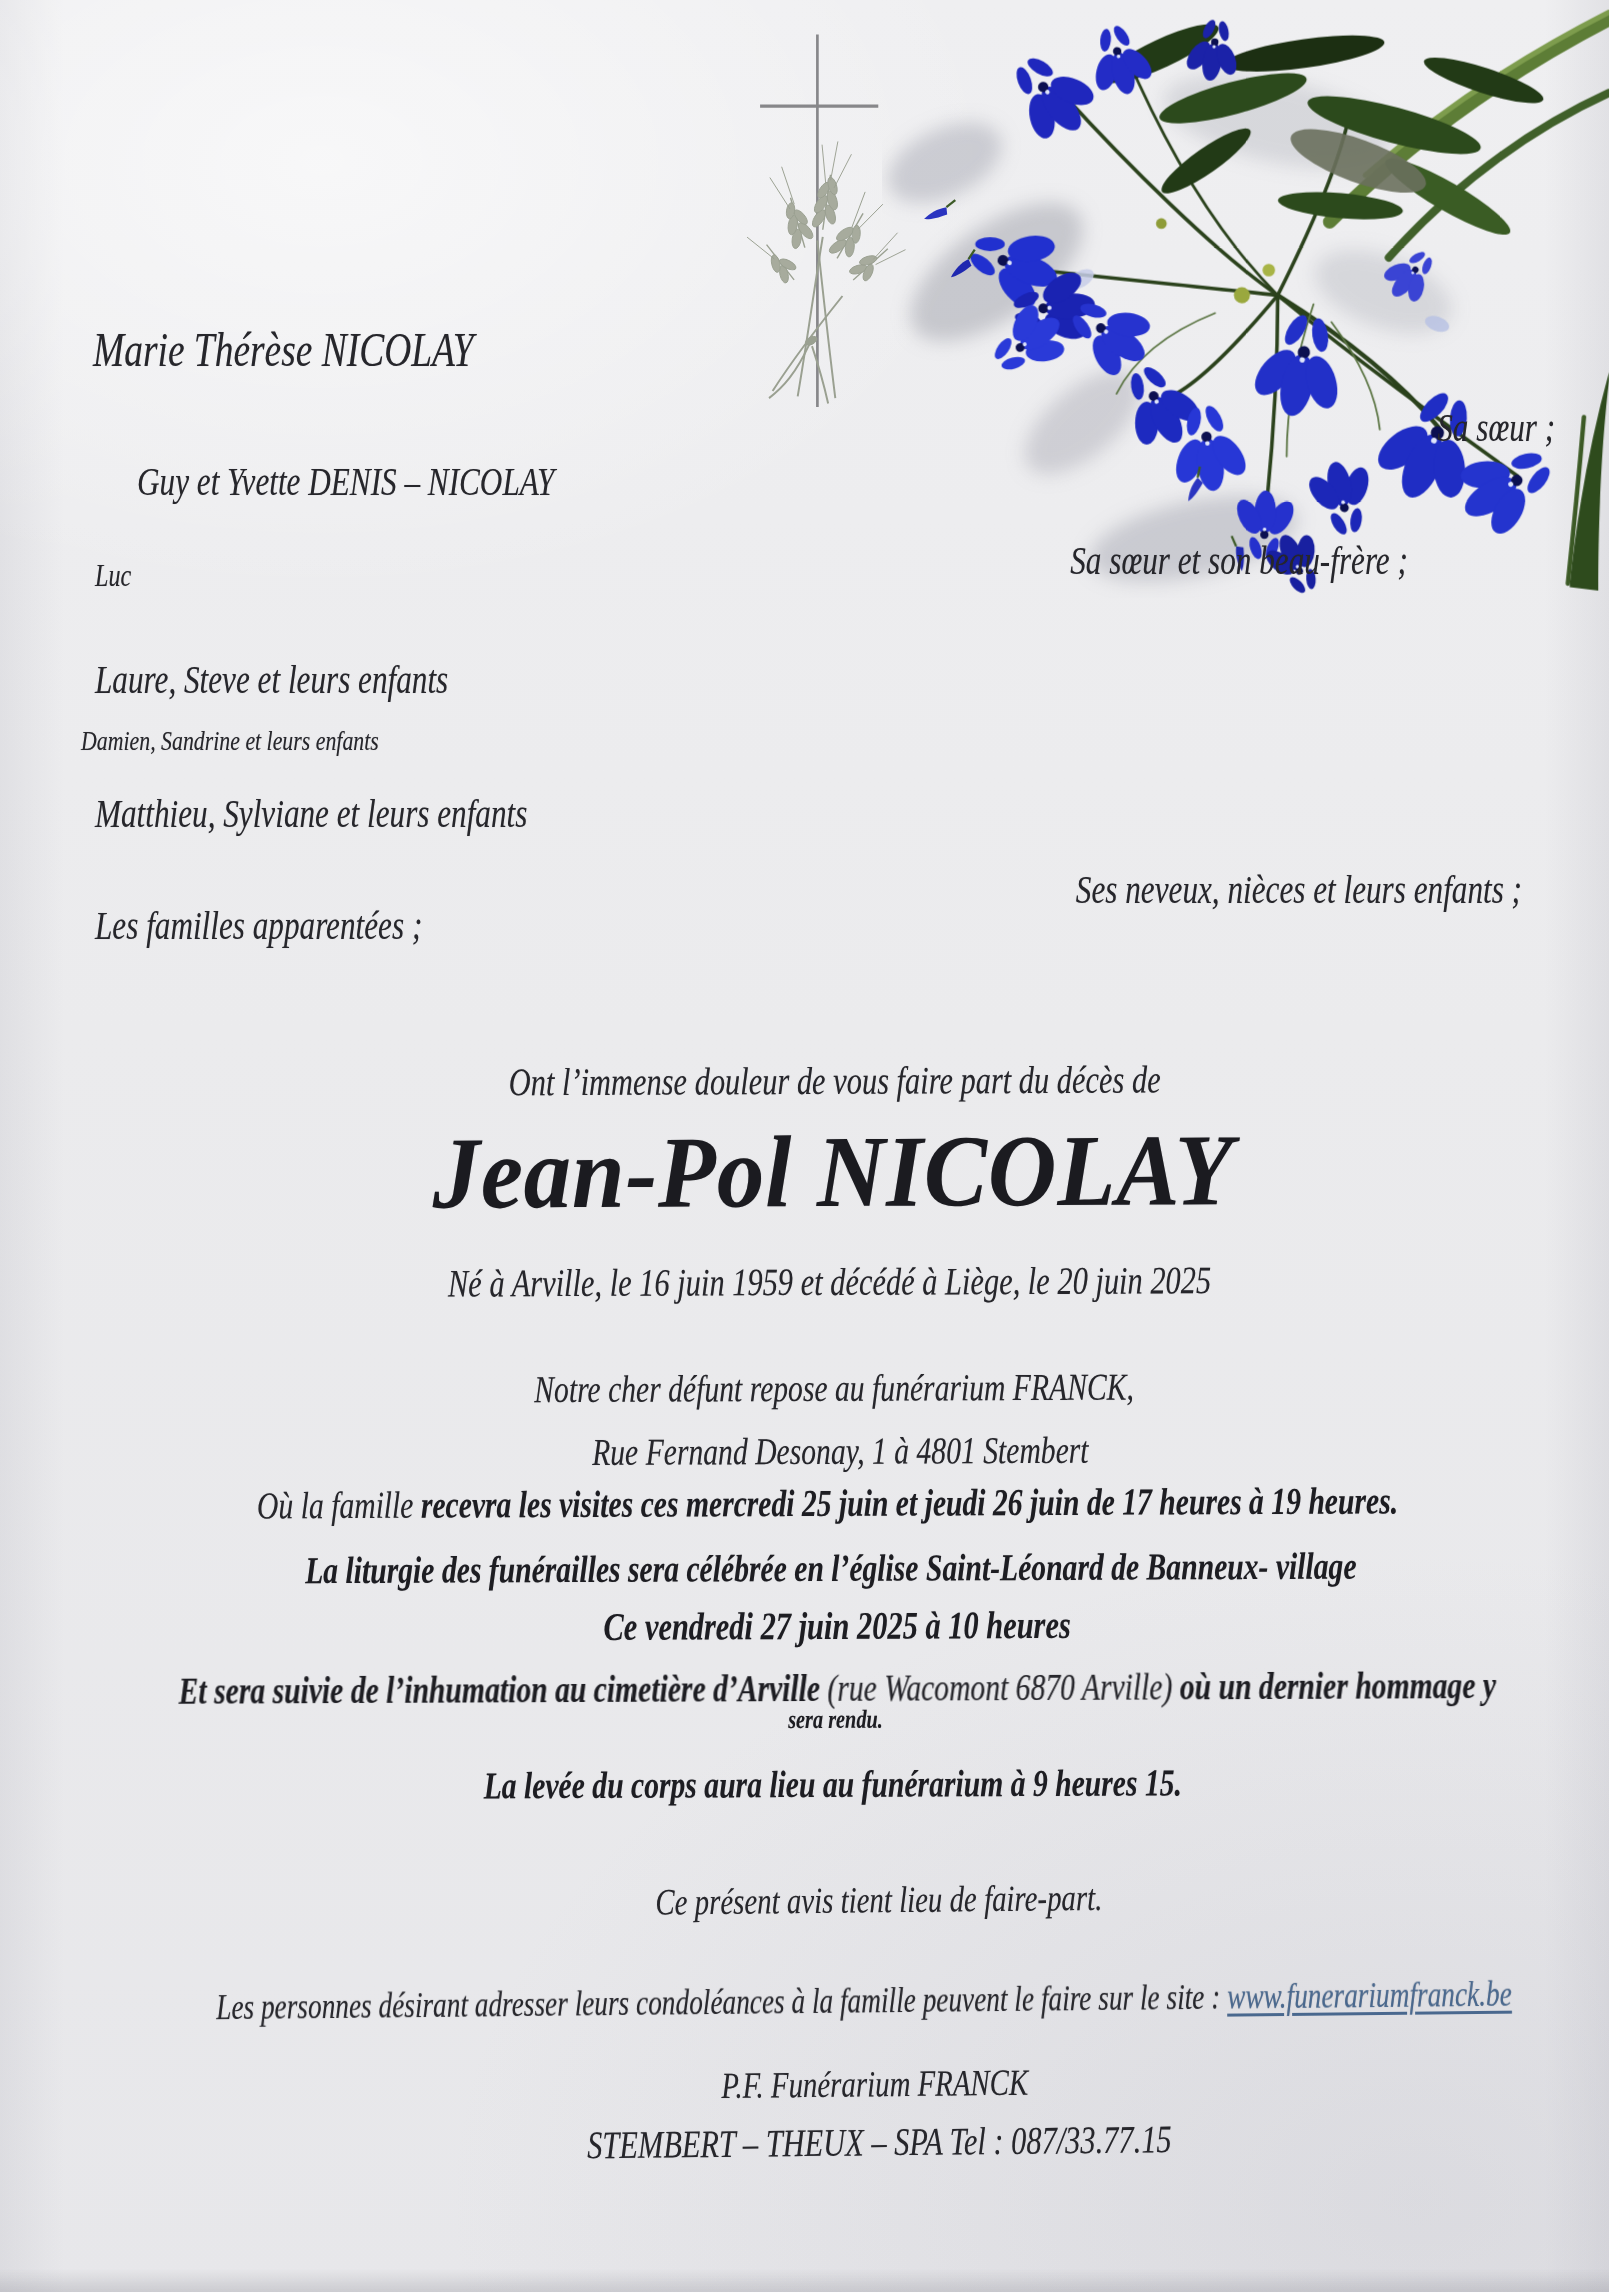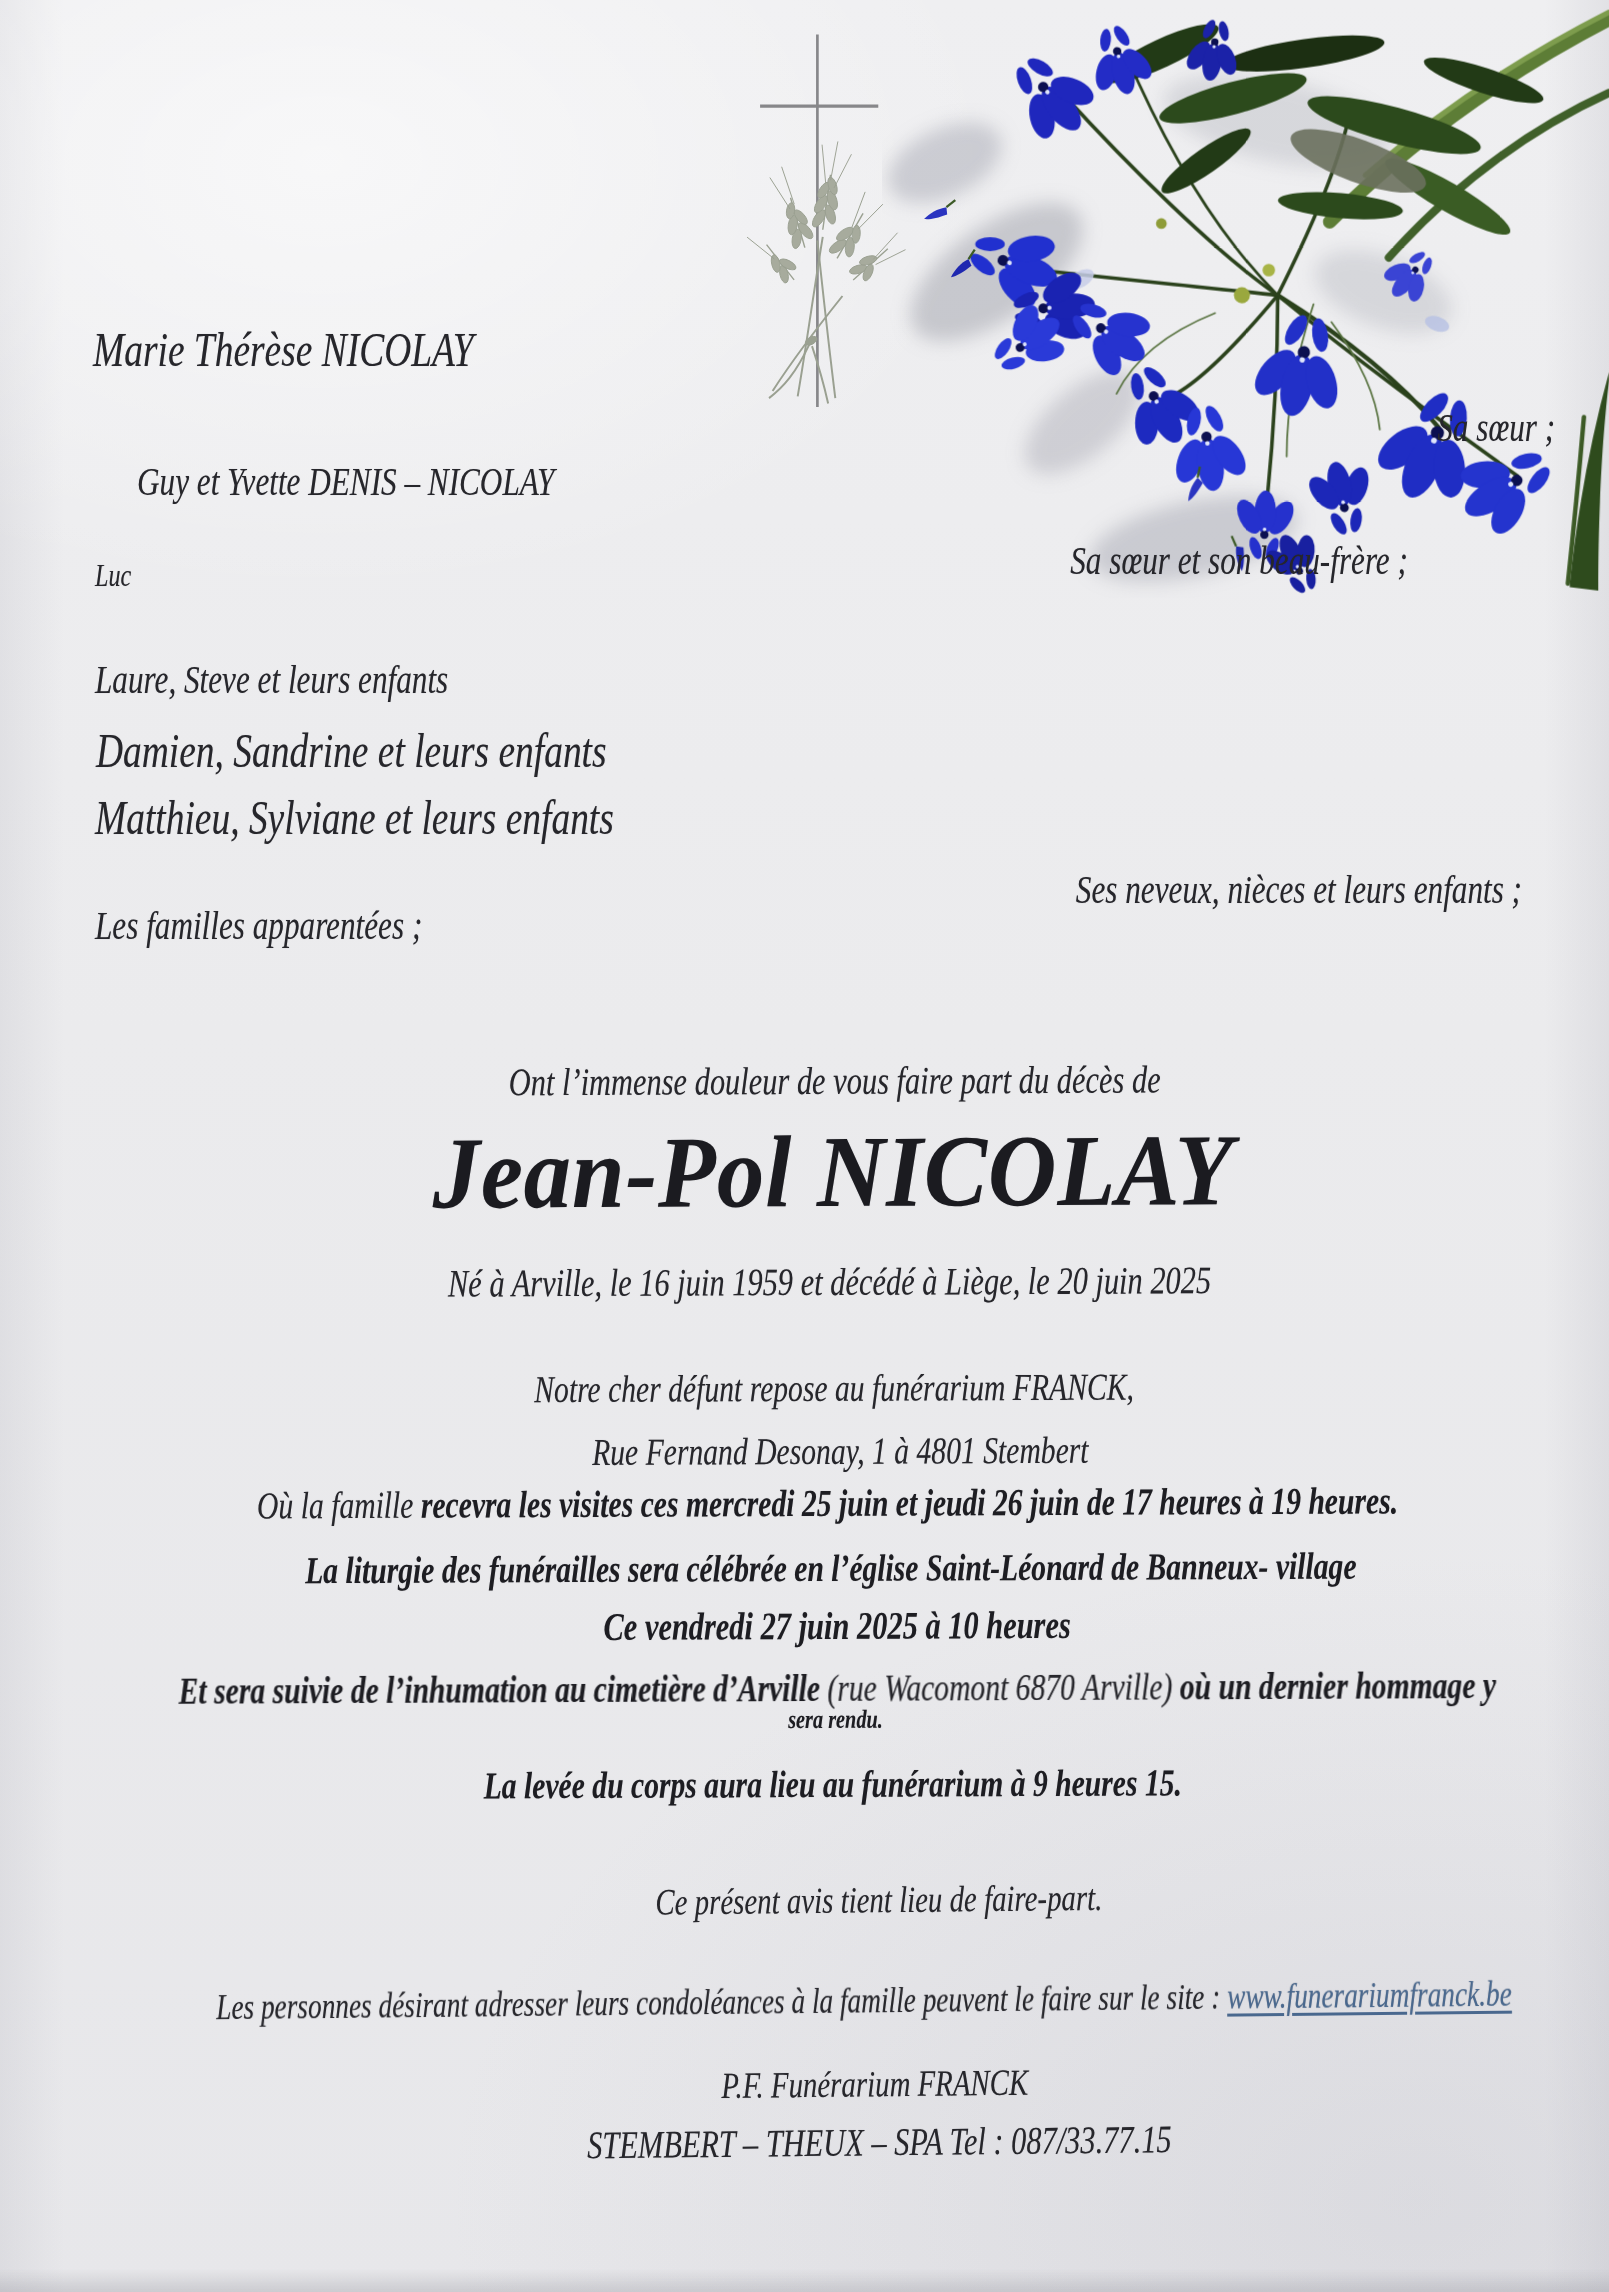--- a/index.html
+++ b/index.html
@@ -210,22 +210,22 @@
       <use href="#bud" fill="#2a34c0" transform="translate(342,564) rotate(-150)"></use>
       <use href="#bud" fill="#1f28b0" transform="translate(402,642) rotate(175)"></use>
     </g>
   </svg>
 
   <div class="layer">
     <div class="line l" style="left:93px;top:326px;font-size:48px;"><span class="tx">Marie Thérèse NICOLAY</span></div>
     <div class="line l" style="left:93px;top:462px;font-size:40px;margin-left:44px;"><span class="tx">Guy et Yvette DENIS – NICOLAY</span></div>
     <div class="line l" style="left:95px;top:560px;font-size:31px;font-family:Liberation Serif, serif;"><span class="tx">Luc</span></div>
     <div class="line l" style="left:95px;top:660px;font-size:40px;"><span class="tx">Laure, Steve et leurs enfants</span></div>
-    <div class="line l" style="left:96px;top:727px;font-size:48px;"><span class="tx">Damien, Sandrine et leurs enfants</span></div>
-    <div class="line l" style="left:95px;top:794px;font-size:48px;"><span class="tx">Matthieu, Sylviane et leurs enfants</span></div>
+    <div class="line l" style="left:81px;top:727px;font-size:28px;"><span class="tx">Damien, Sandrine et leurs enfants</span></div>
+    <div class="line l" style="left:95px;top:794px;font-size:40px;"><span class="tx">Matthieu, Sylviane et leurs enfants</span></div>
     <div class="line l" style="left:95px;top:906px;font-size:40px;"><span class="tx">Les familles apparentées ;</span></div>
 
     <div class="line r" style="right:54px;top:408px;font-size:40px;text-align:center;"><span class="tx">Sa sœur ;</span></div>
     <div class="line r" style="right:87px;top:870px;font-size:40px;"><span class="tx">Ses neveux, nièces et leurs enfants ;</span></div>
     <div class="line r" style="right:201px;top:541px;font-size:40px;"><span class="tx">Sa sœur et son beau-frère ;</span></div>
   </div>
 
   <div class="layer mid">
     <div class="line c" style="left:835px;top:1061px;font-size:39px;"><span class="tx">Ont l’immense douleur de vous faire part du décès de</span></div>
     <div class="line c name-line" style="left:833px;top:1121px;font-size:102px;"><span class="tx">Jean-Pol NICOLAY</span></div>

